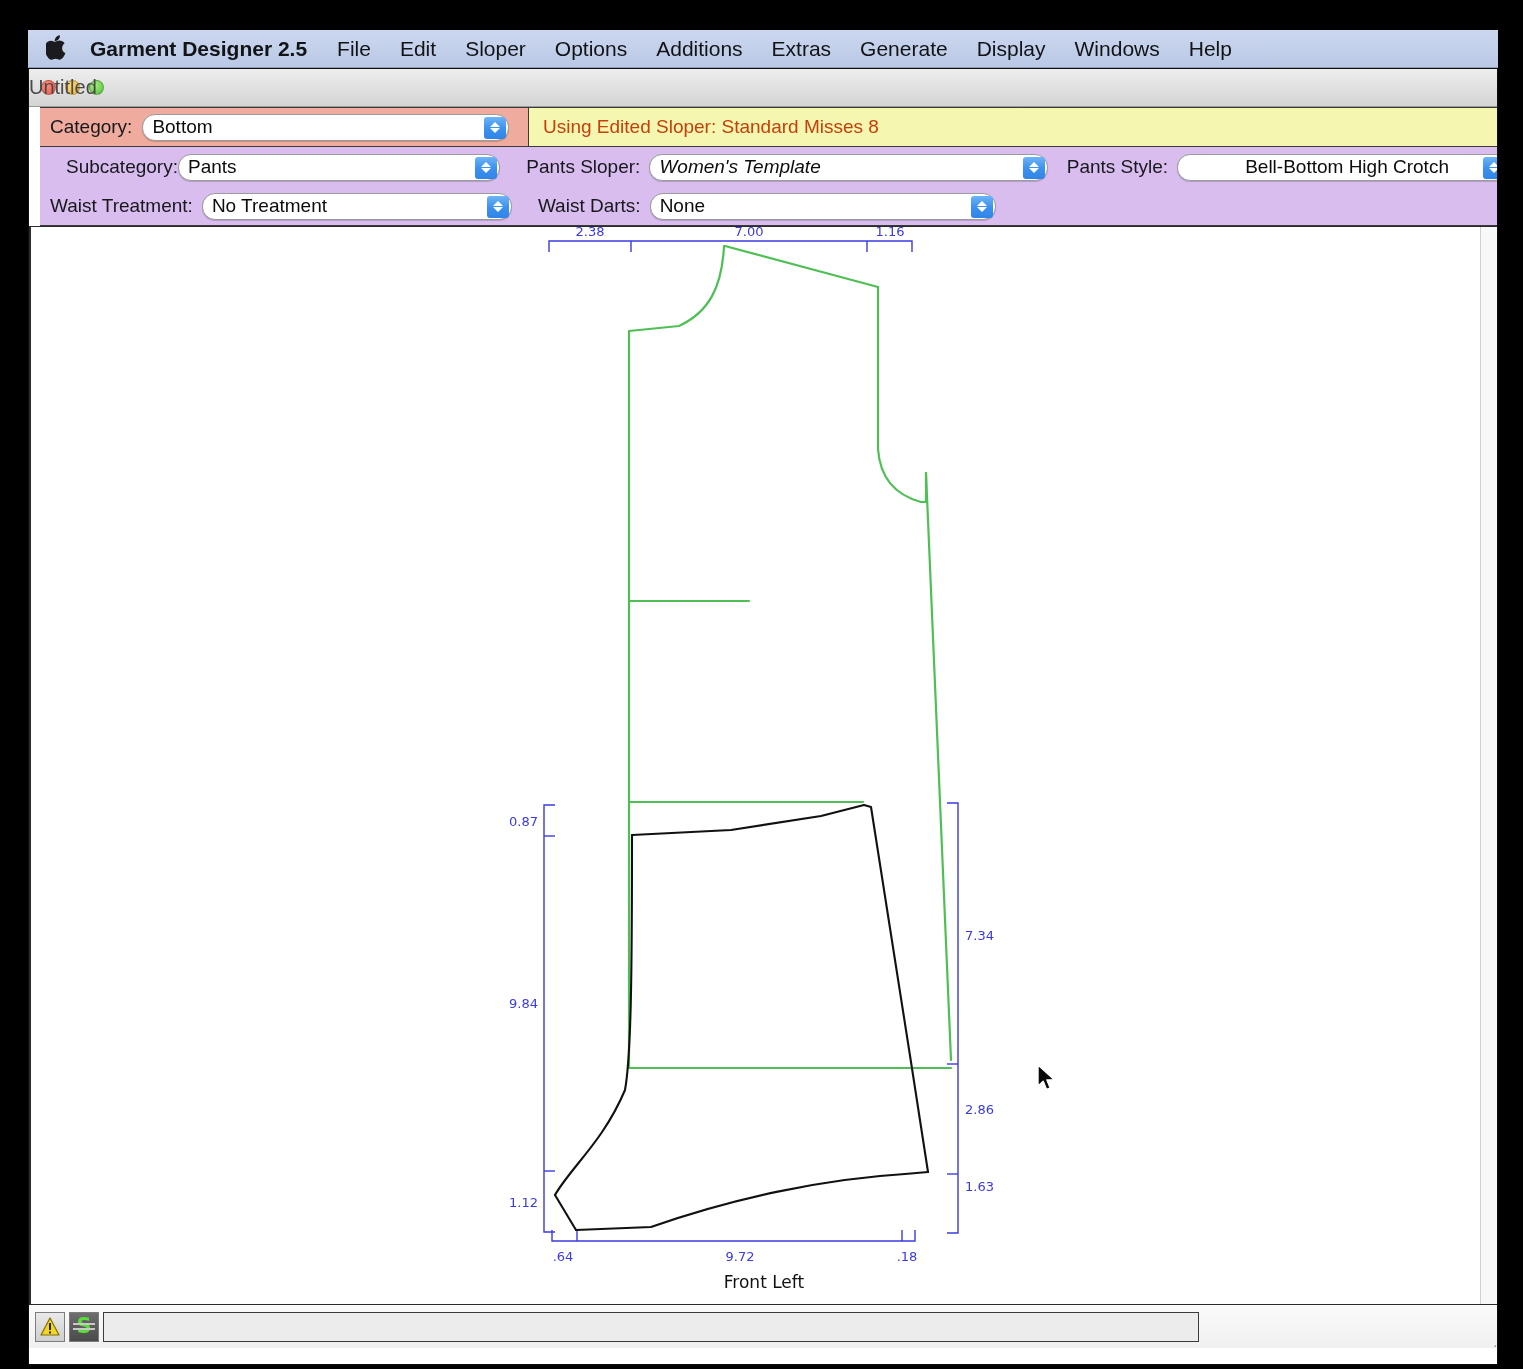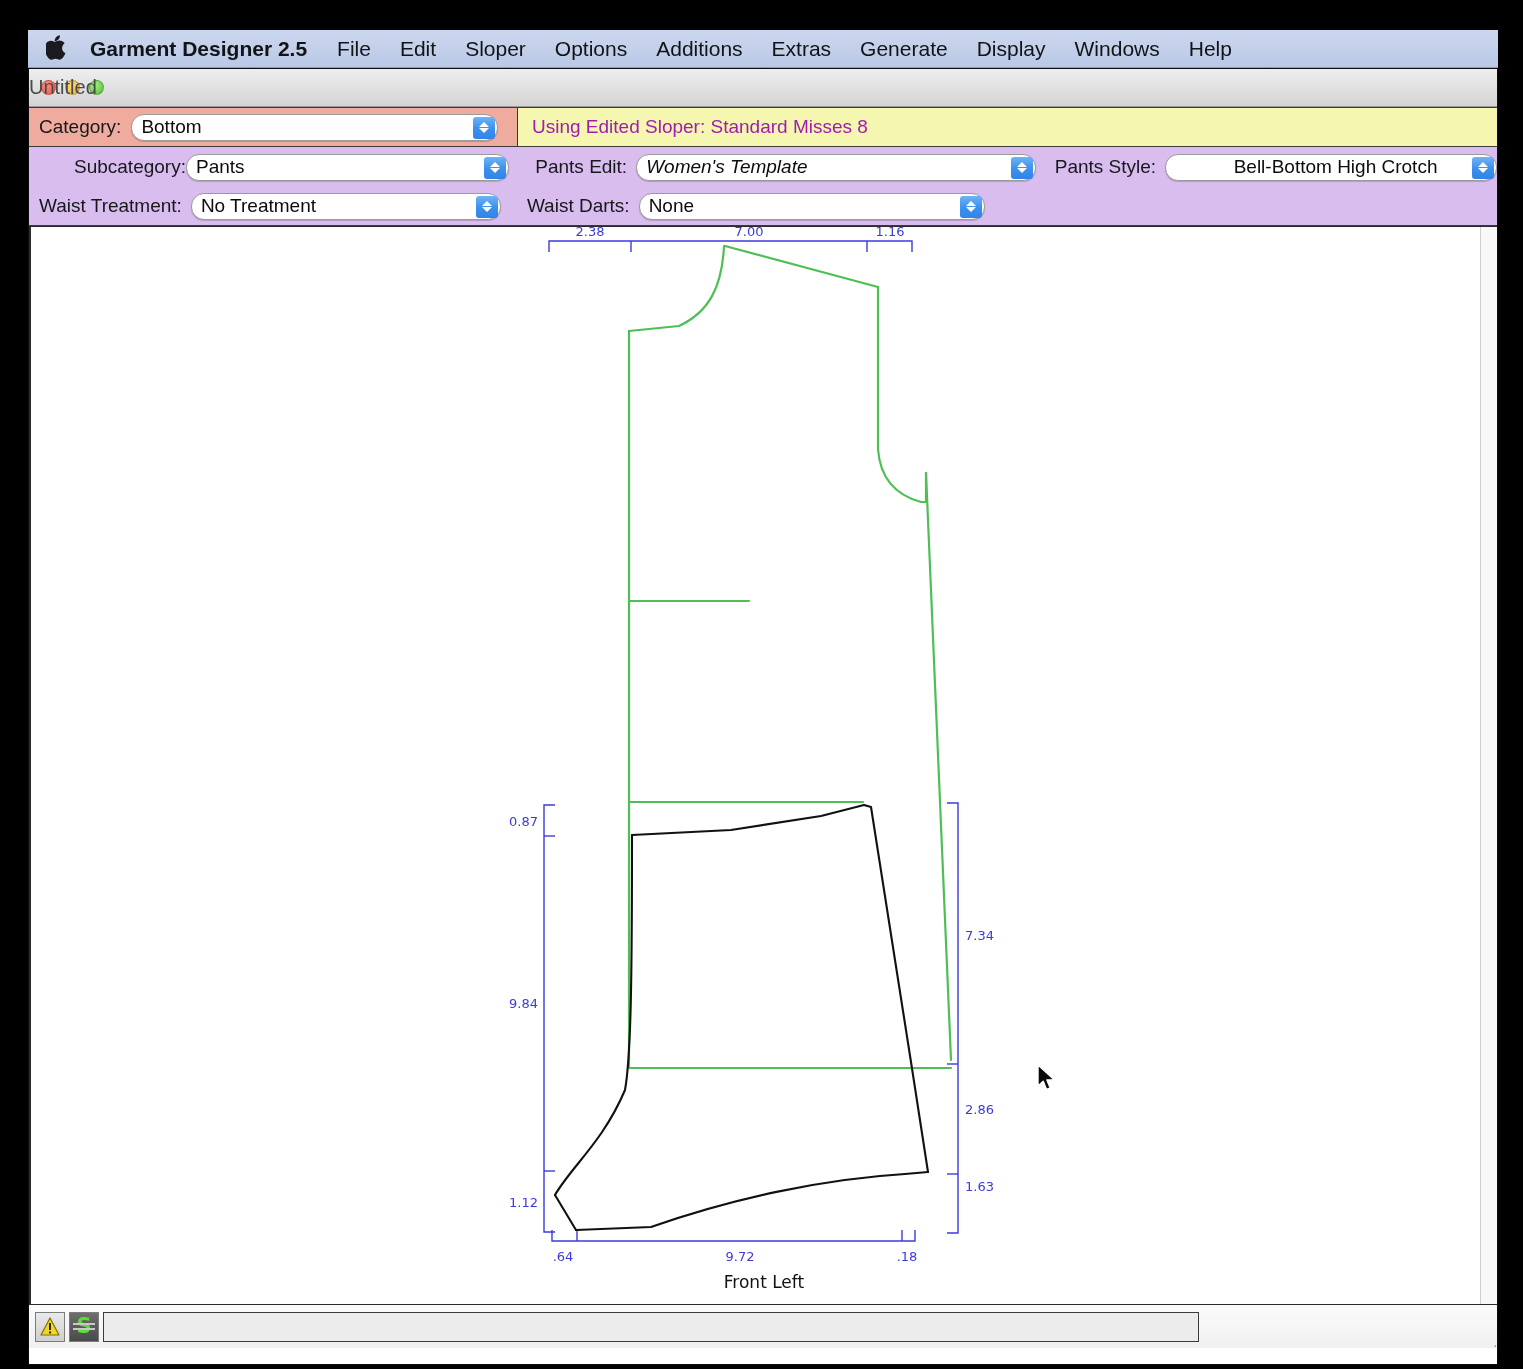--- a/index.html
+++ b/index.html
@@ -91,21 +91,21 @@
   .win-title {
     position: absolute;
     left: 0; right: 0;
     text-align: left;
     font-size: 20px;
     color: #4a4a4a;
     pointer-events: none;
   }
 
   
-  .panel { width: 100%; }
+  .panel { width: 100%; padding-left: 11px; }
 
   .row-cat {
     display: flex;
     height: 40px;
     align-items: stretch;
   }
   .cat-cell {
     background: #efab9e;
     display: flex;
     align-items: center;
@@ -122,21 +122,21 @@
     display: flex;
     align-items: center;
     padding-left: 14px;
     border: 1px solid #3a3a3a;
     border-left: none;
     border-right: none;
     box-sizing: border-box;
   }
   .sloper-text {
     font-size: 19px;
-    color: #a21caf;
+    color: #c2410c;
   }
 
   .row-purple {
     background: #d9bdef;
     display: flex;
     align-items: center;
     height: 40px;
     box-sizing: border-box;
   }
   .row-purple.last { height: 39px; border-bottom: 1px solid #3a3a3a; }
@@ -338,29 +338,29 @@
                 <i class="chev down"></i>
             </span>
           </div>
         </div>
         <div class="sloper-cell">
           <span class="sloper-text">Using Edited Sloper:  Standard Misses 8</span>
         </div>
       </div>
 
       <div class="row-purple">
-        <span class="lbl" style="margin-left:45px;">Subcategory:</span>
+        <span class="lbl" style="margin-left:26px;">Subcategory:</span>
         <div class="popup" style="width:339px; ">
           <span class="val">Pants</span>
           <span class="stepper">
               <i class="chev up"></i>
               <i class="chev down"></i>
             </span>
         </div>
-        <span class="lbl" style="margin-left:26px;">Pants Edit:</span>
+        <span class="lbl" style="margin-left:26px;">Pants Sloper:</span>
         <div class="popup" style="width:419px; margin-left:9px;font-style:italic;">
           <span class="val">Women's Template</span>
           <span class="stepper">
               <i class="chev up"></i>
               <i class="chev down"></i>
             </span>
         </div>
         <span class="lbl" style="margin-left:19px;">Pants Style:</span>
         <div class="popup" style="width:348px; margin-left:9px;justify-content:center;">
           <span class="val">Bell-Bottom High Crotch</span>

